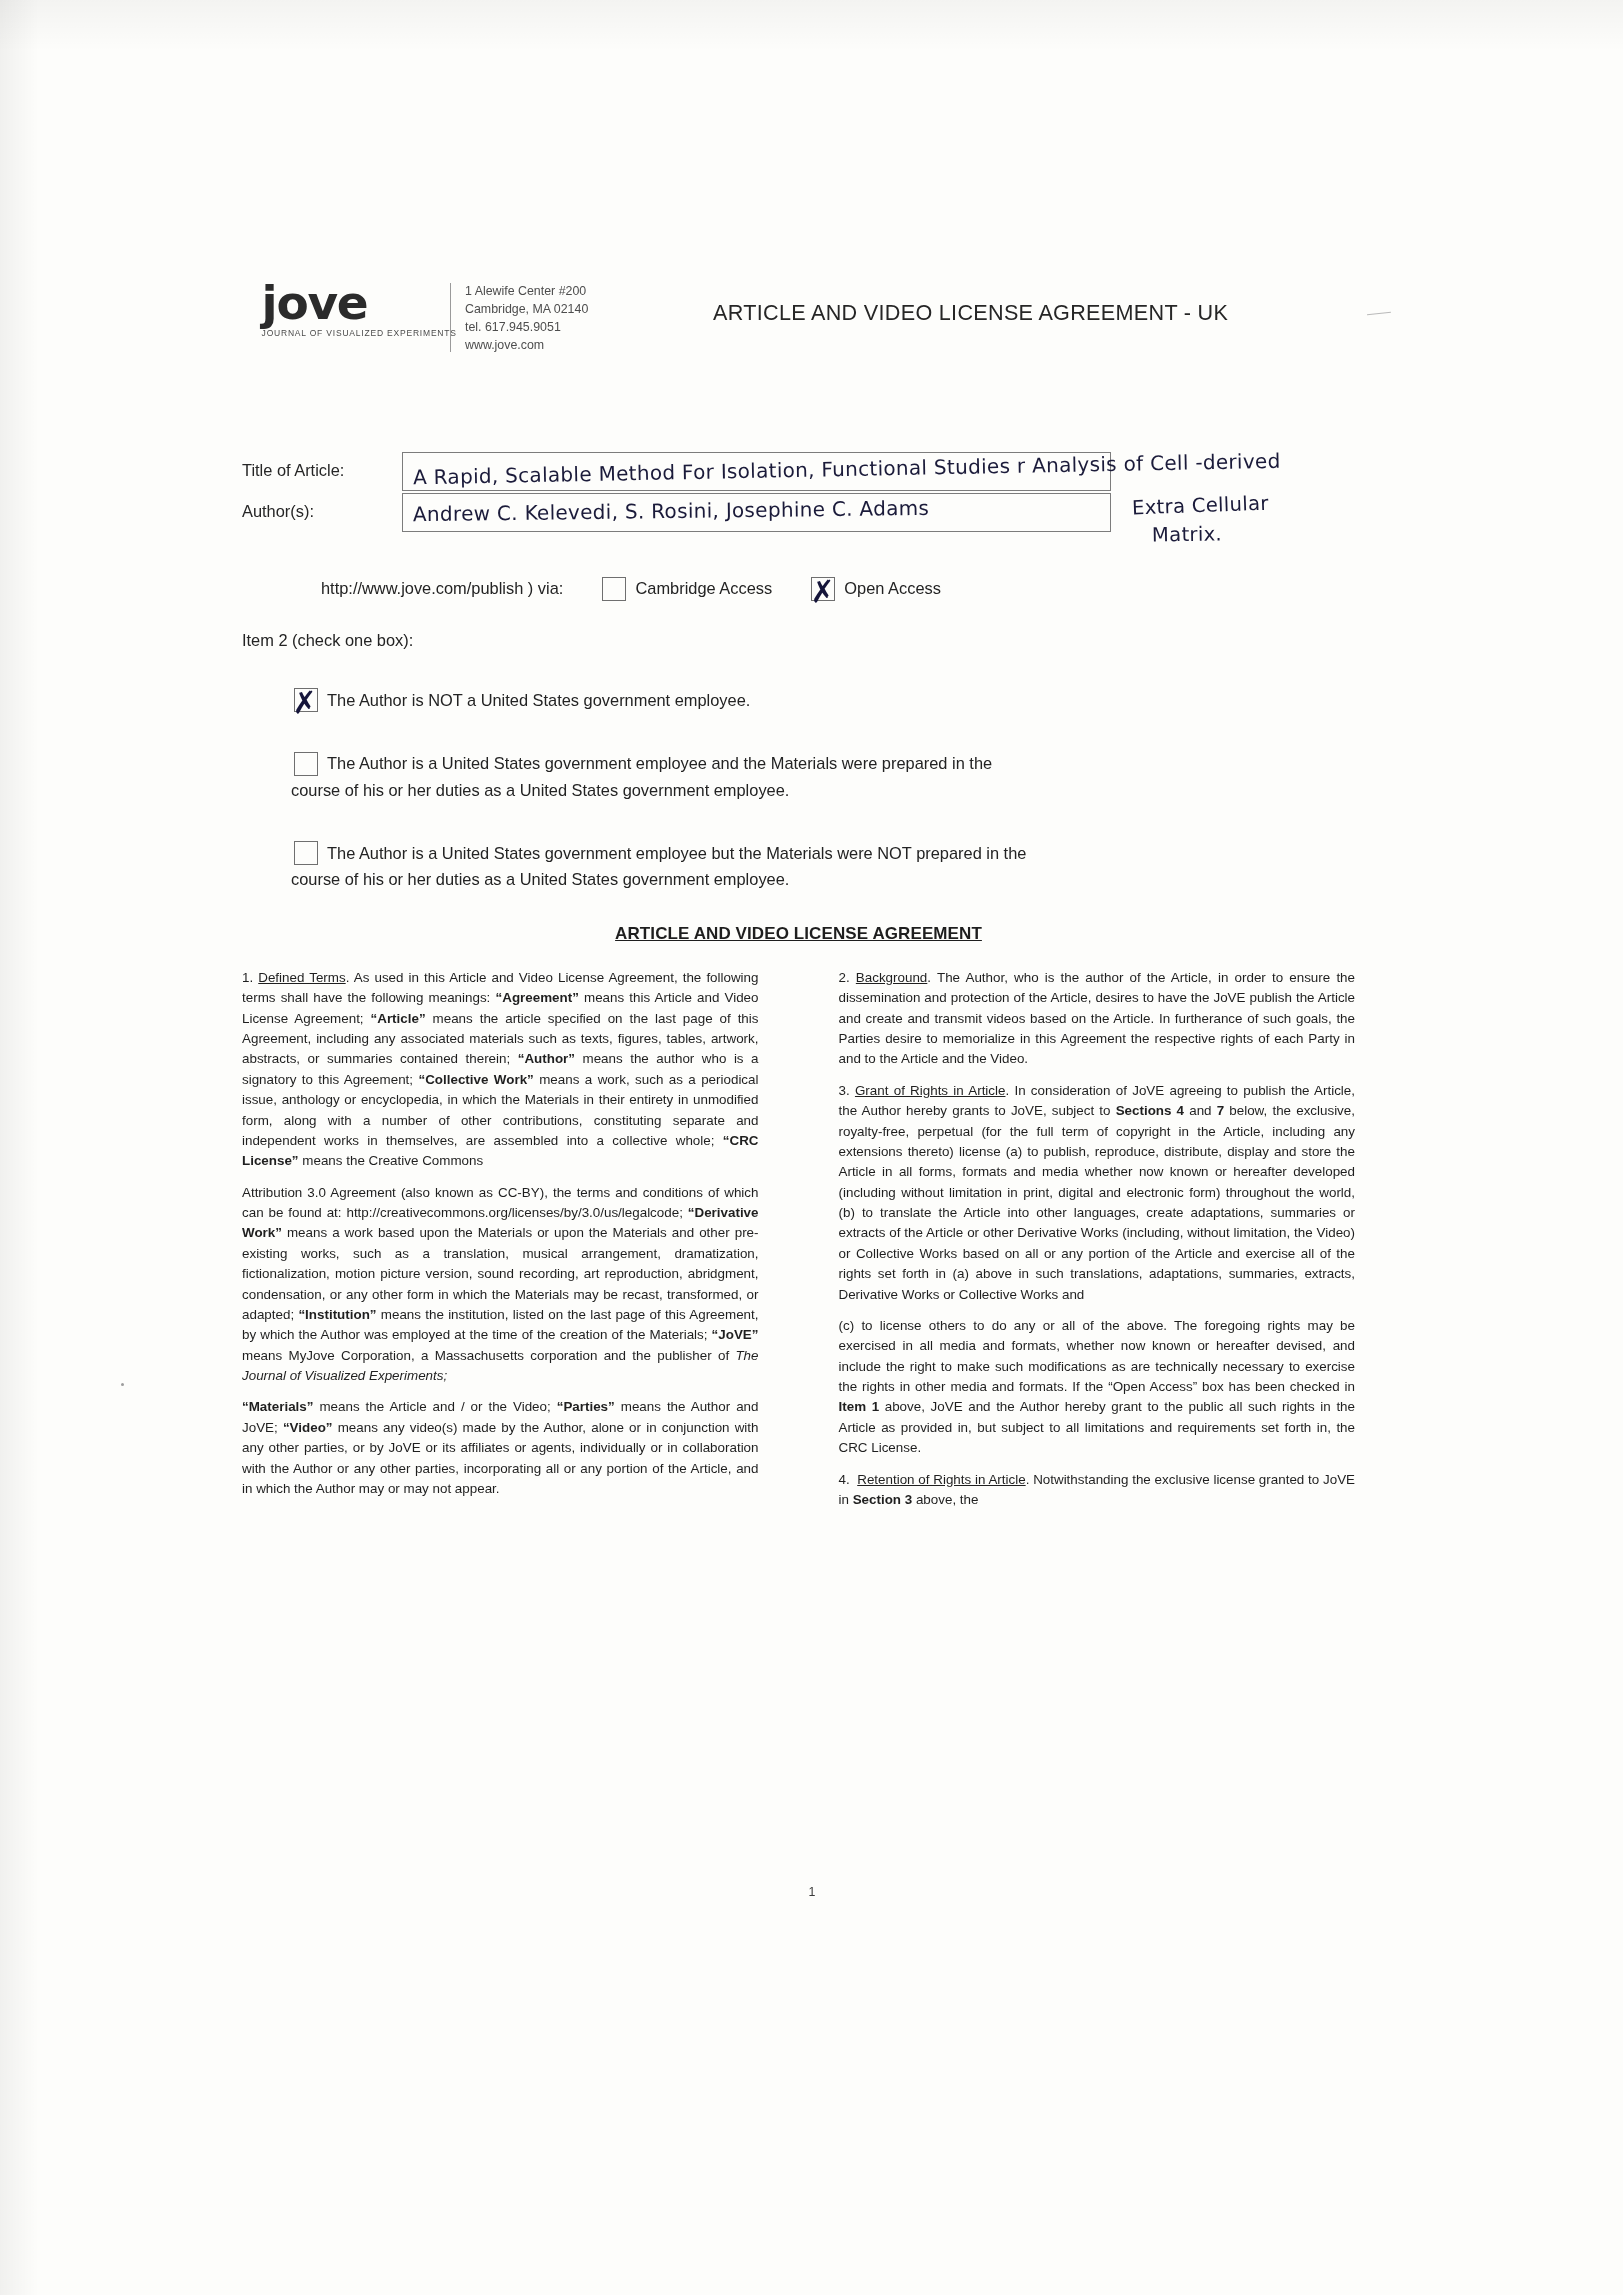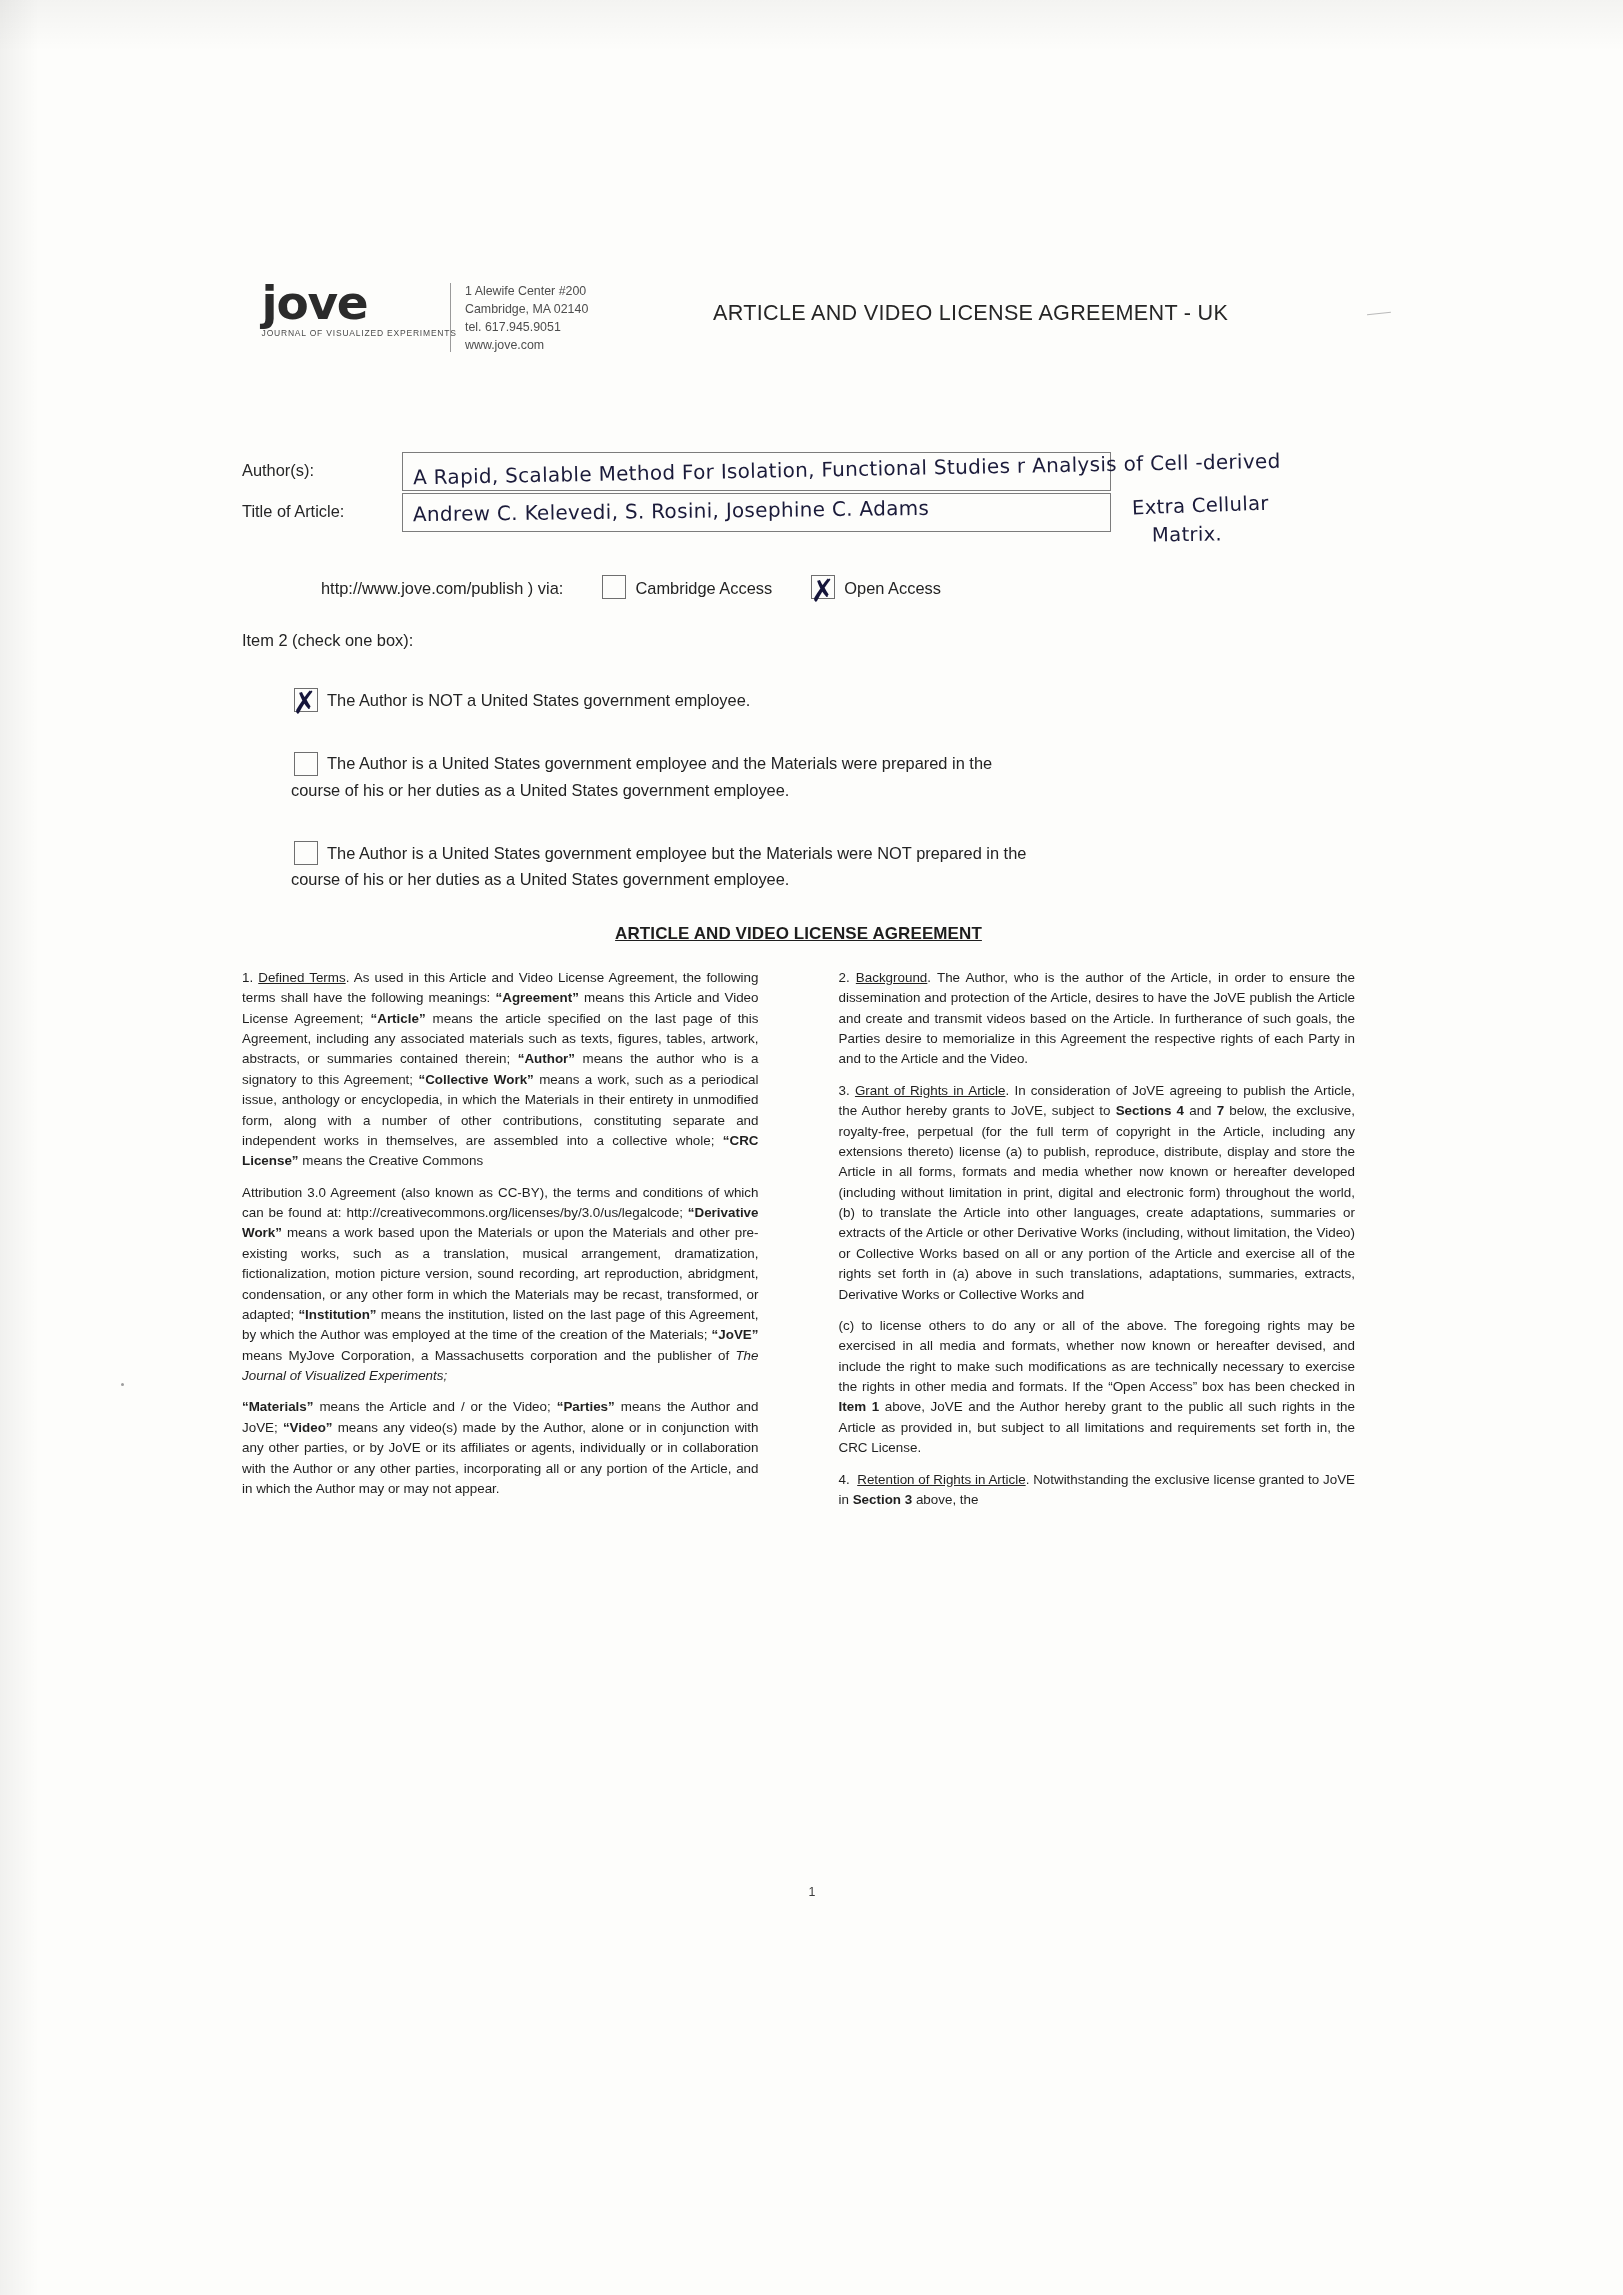--- a/index.html
+++ b/index.html
@@ -144,20 +144,21 @@
     text-align: justify;
     margin-top: 14.4px;
   }
   .item-1 {
     margin-top: 25px;
   }
   .item1-line2 {
     margin-top: 14px;
     margin-left: 79px;
     display: flex;
+    align-items: center;
     gap: 0px;
     font-size: 16.4px;
   }
   .cb {
     display: inline-block;
     width: 22px;
     height: 22px;
     border: 1px solid #6f6f6f;
     position: relative;
     vertical-align: middle;
@@ -266,26 +267,26 @@
       <div class="addr">1 Alewife Center #200
 Cambridge, MA 02140
 tel. 617.945.9051
 www.jove.com</div>
       <div class="doc-title">ARTICLE AND VIDEO LICENSE AGREEMENT - UK</div>
       <div class="corner-mark"></div>
     </div>
 
     <div class="fields">
       <div class="field-row">
+        <div class="field-label">Title of Article:</div>
+        <div class="field-box"></div>
+      </div>
+      <div class="field-row">
         <div class="field-label">Author(s):</div>
         <div class="field-box short"></div>
-      </div>
-      <div class="field-row">
-        <div class="field-label">Title of Article:</div>
-        <div class="field-box"></div>
       </div>
       <div class="hand h1">A Rapid, Scalable Method For Isolation, Functional Studies r Analysis of Cell -derived</div>
       <div class="hand h2">Andrew C. Kelevedi, S. Rosini, Josephine C. Adams</div>
       <div class="hand side1">Extra Cellular</div>
       <div class="hand side2">Matrix.</div>
     </div>
 
     <div class="item item-1">
       <div class="item1-line2">
         <span>http://www.jove.com/publish ) via:</span>

